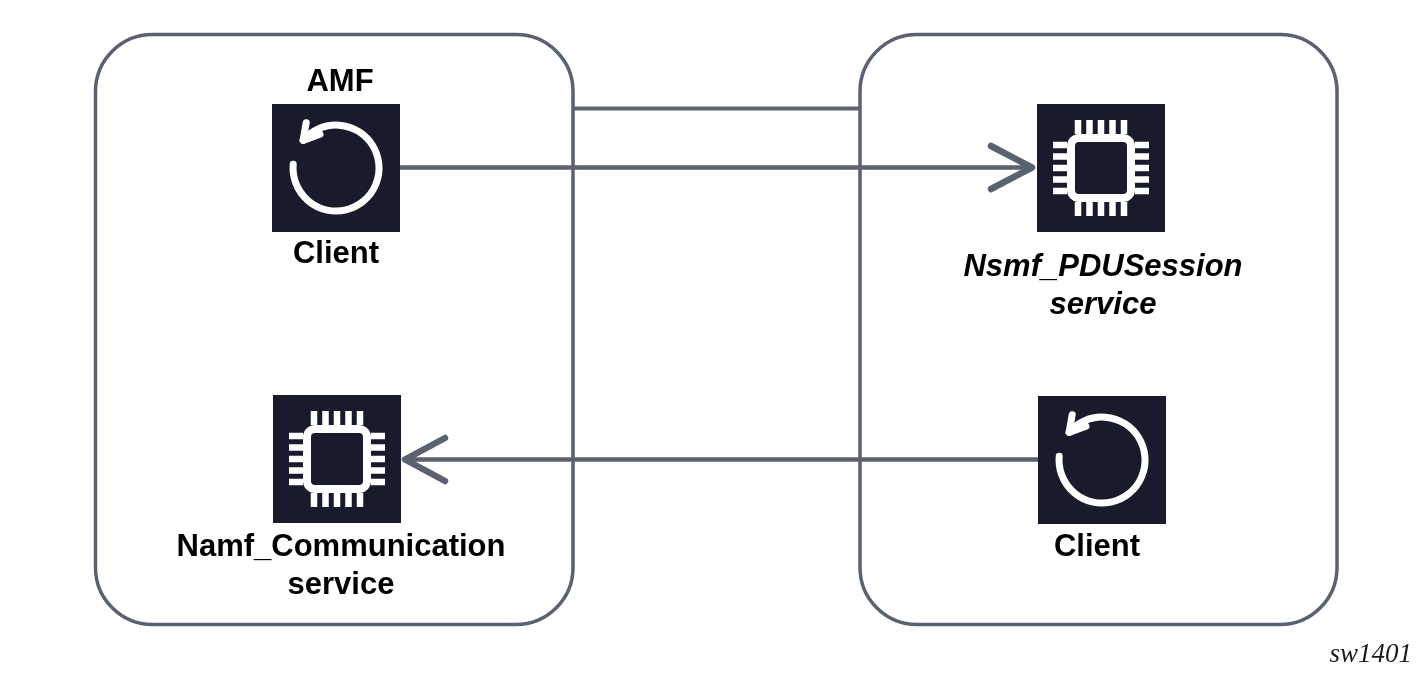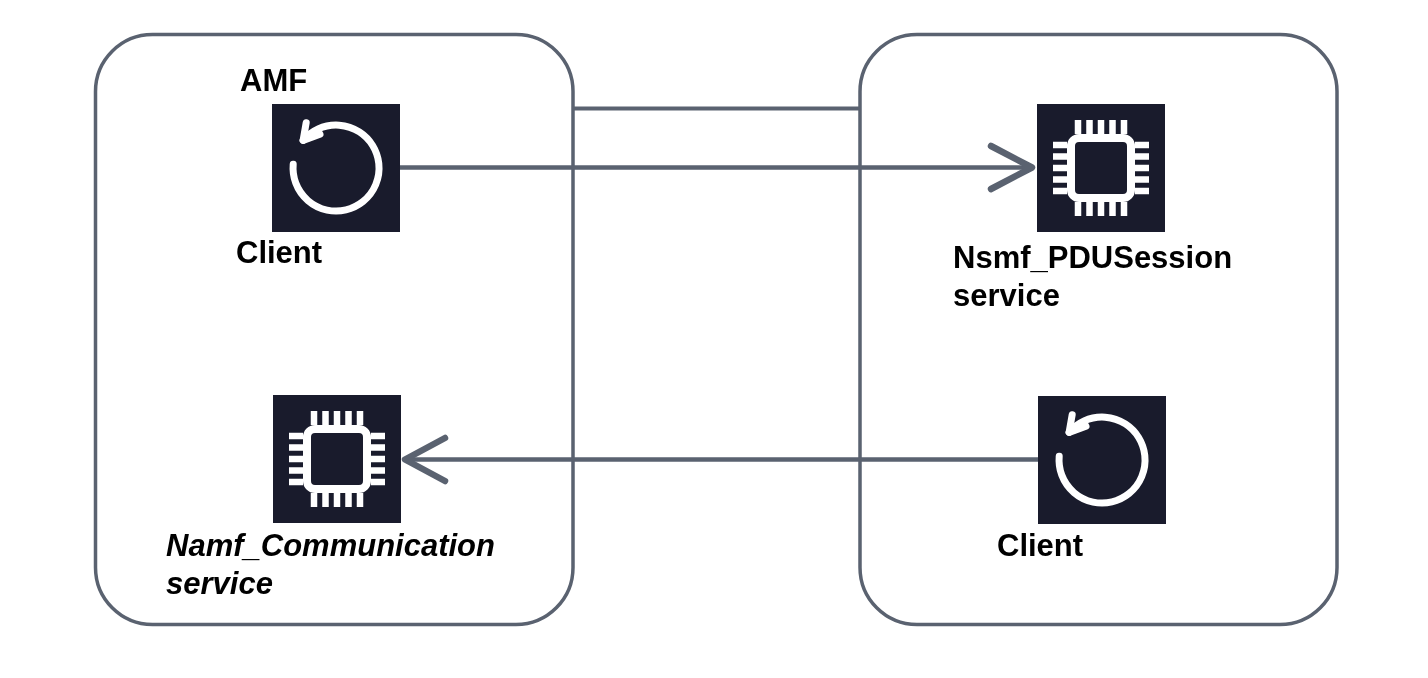--- a/index.html
+++ b/index.html
@@ -2,21 +2,21 @@
 <html><head>
 <meta charset="utf-8">
 <style>
   html,body{margin:0;padding:0;background:#ffffff;}
   .canvas{
     position:relative;width:1428px;height:678px;background:#ffffff;
     font-family:"Liberation Sans", sans-serif;overflow:hidden;
   }
   .layer{position:absolute;left:0;top:0;}
   .lbl{
-    position:absolute;text-align:left;color:#000000;
+    position:absolute;text-align:center;color:#000000;
     font-weight:bold;font-size:31px;line-height:38px;white-space:nowrap;
   }
   .tile{
     position:absolute;width:128px;height:128px;background:#191b2c;
     display:flex;align-items:center;justify-content:center;
   }
   .watermark{
     position:absolute;font-family:"Liberation Serif", serif;
     font-style:italic;font-weight:normal;font-size:27px;color:#1a1a1a;
     text-align:right;width:140px;line-height:30px;
@@ -76,21 +76,21 @@
         <rect x="16" y="72.25" width="14" height="6.5"></rect>
         <rect x="16" y="83.75" width="14" height="6.5"></rect>
         <rect x="98" y="37.75" width="14" height="6.5"></rect>
         <rect x="98" y="49.25" width="14" height="6.5"></rect>
         <rect x="98" y="60.75" width="14" height="6.5"></rect>
         <rect x="98" y="72.25" width="14" height="6.5"></rect>
         <rect x="98" y="83.75" width="14" height="6.5"></rect>
       </g>
     </svg>
   </div>
-  <div class="lbl" style="left:953px;top:239px;width:300px;">
+  <div class="lbl" style="left:953px;top:247px;width:300px;font-style:italic;">
     <span style="display:block">Nsmf_PDUSession</span>
     <span style="display:block">service</span>
   </div>
 
   <div class="tile" style="left:273px;top:395px;">
     <svg width="128" height="128" viewBox="0 0 128 128">
       <rect x="34" y="34" width="60" height="60" rx="8" fill="none" stroke="#ffffff" stroke-width="8"></rect>
       <g fill="#ffffff">
         <rect x="37.75" y="16" width="6.5" height="14"></rect>
         <rect x="49.25" y="16" width="6.5" height="14"></rect>
@@ -108,27 +108,28 @@
         <rect x="16" y="72.25" width="14" height="6.5"></rect>
         <rect x="16" y="83.75" width="14" height="6.5"></rect>
         <rect x="98" y="37.75" width="14" height="6.5"></rect>
         <rect x="98" y="49.25" width="14" height="6.5"></rect>
         <rect x="98" y="60.75" width="14" height="6.5"></rect>
         <rect x="98" y="72.25" width="14" height="6.5"></rect>
         <rect x="98" y="83.75" width="14" height="6.5"></rect>
       </g>
     </svg>
   </div>
-  <div class="lbl" style="left:166px;top:527px;width:350px;font-style:italic;">
+  <div class="lbl" style="left:166px;top:527px;width:350px;">
     <span style="display:block">Namf_Communication</span>
     <span style="display:block">service</span>
   </div>
 
   <div class="tile" style="left:1038px;top:396px;">
     <svg width="128" height="128" viewBox="0 0 128 128">
       <path d="M 31.1 36.4 A 43 43 0 1 1 21.2 60.3" fill="none" stroke="#ffffff" stroke-width="7" stroke-linecap="round"></path>
       <polyline points="48.0,30.2 31.1,36.4 34.2,18.7" fill="none" stroke="#ffffff" stroke-width="7" stroke-linecap="round" stroke-linejoin="round"></polyline>
     </svg>
   </div>
   <div class="lbl" style="left:997px;top:527px;width:200px;">Client</div>
 
+  <div class="watermark" style="left:1272px;top:638px;">sw1401</div>
 
 </div>
 
 </body></html>

